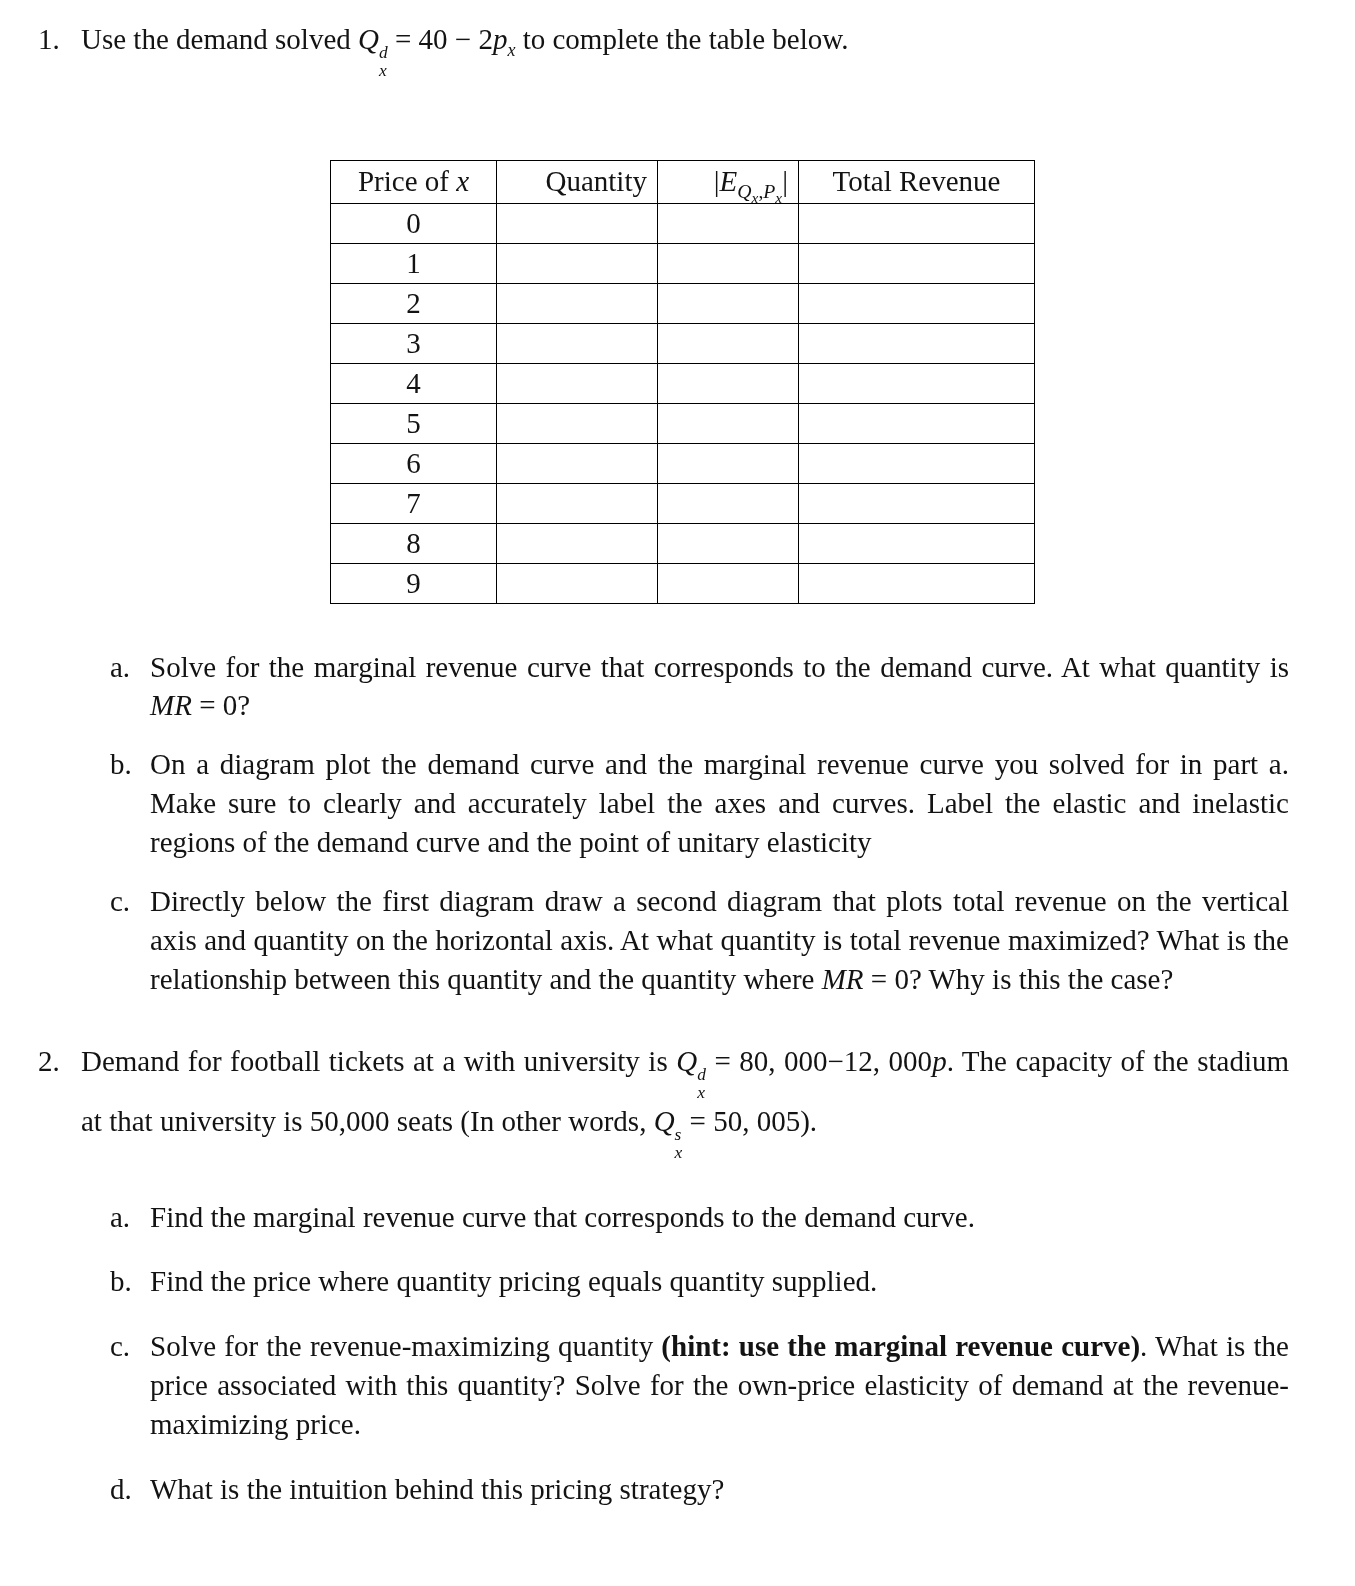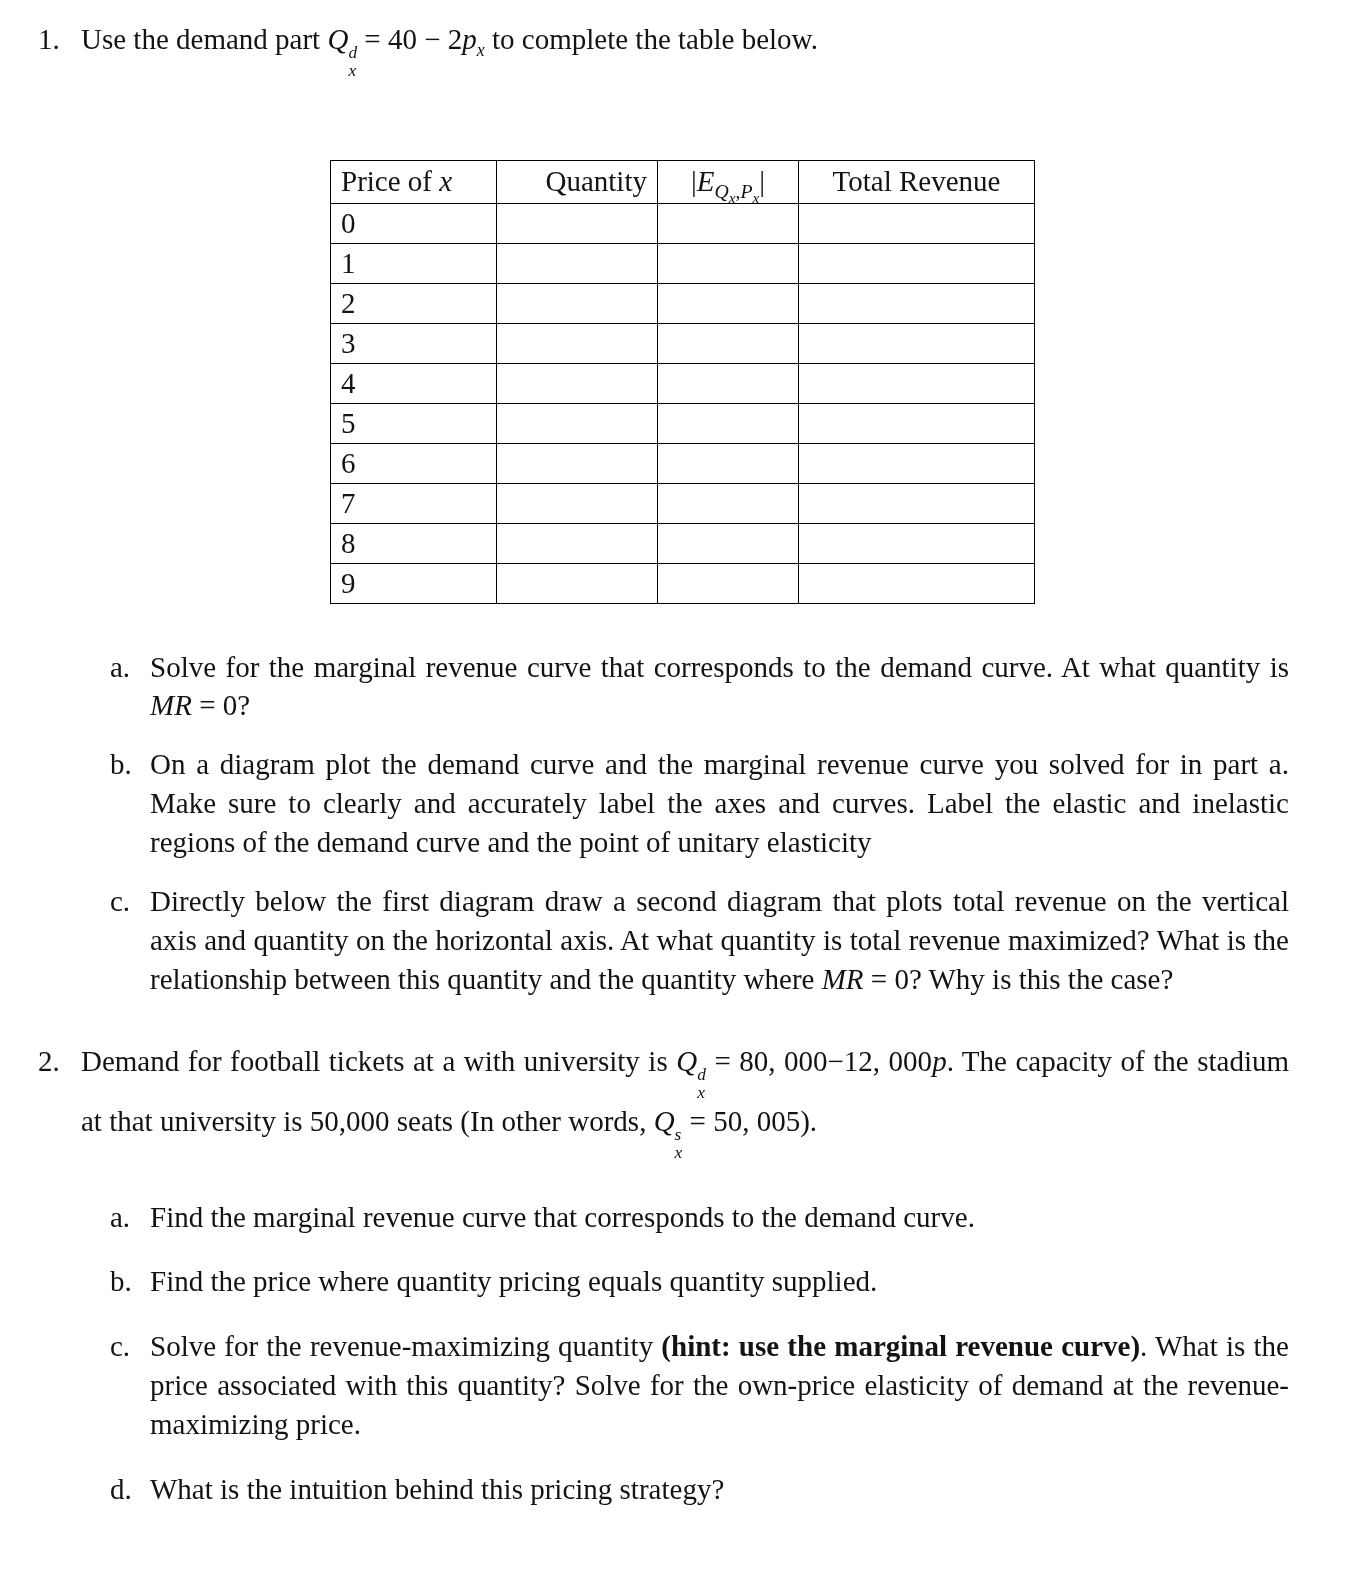--- a/index.html
+++ b/index.html
@@ -39,44 +39,44 @@
     border-collapse: collapse;
     margin: 80px 0 0 292px;
   }
   table.demand th, table.demand td {
     border: 1.5px solid #000000;
     font-weight: normal;
     padding: 0 10px;
   }
   table.demand th { height: 42px; font-size: 29px; }
   table.demand td { height: 39px; }
-  .col-price   { width: 145px; text-align: left; }
+  .col-price   { width: 145px; text-align: center; }
   .col-qty     { width: 140px; text-align: right; }
-  .col-elast   { width: 120px; text-align: center; }
+  .col-elast   { width: 120px; text-align: right; }
   .col-rev     { width: 215px; text-align: center; }
 
   .items { margin: 44px 0 0 72px; }
   .item { display: flex; margin-bottom: 20px; }
   .imarker { width: 40px; flex-shrink: 0; }
   .itext { flex: 1; text-align: justify; }
   .q2 { margin-top: 44px; }
   .q2 .items { margin-top: 36px; }
   .q2 .item { margin-bottom: 26px; }
   .bold { font-weight: bold; }
 </style>
 </head>
 <body>
 
 <div class="page">
 
   <section>
     <div class="qhead">
       <span class="qnum">1.</span>
       <div class="qintro">
-        <span>Use the demand part </span><span class="mvar"><span>Q</span></span><span class="stack">
+        <span>Use the demand solved </span><span class="mvar"><span>Q</span></span><span class="stack">
             <span>d</span>
             <span>x</span>
           </span><span> = 40 − 2</span><span class="mvar">p</span><sub class="msub">x</sub><span> to complete the table below.</span>
       </div>
     </div>
 
     <table class="demand">
       <thead>
         <tr>
           <th class="col-price"><span>Price of </span><span class="mvar">x</span></th>

